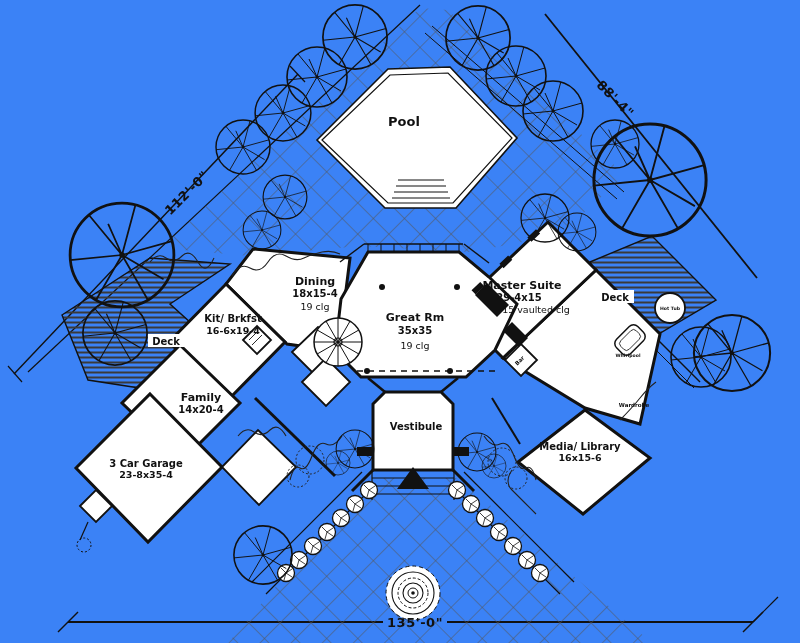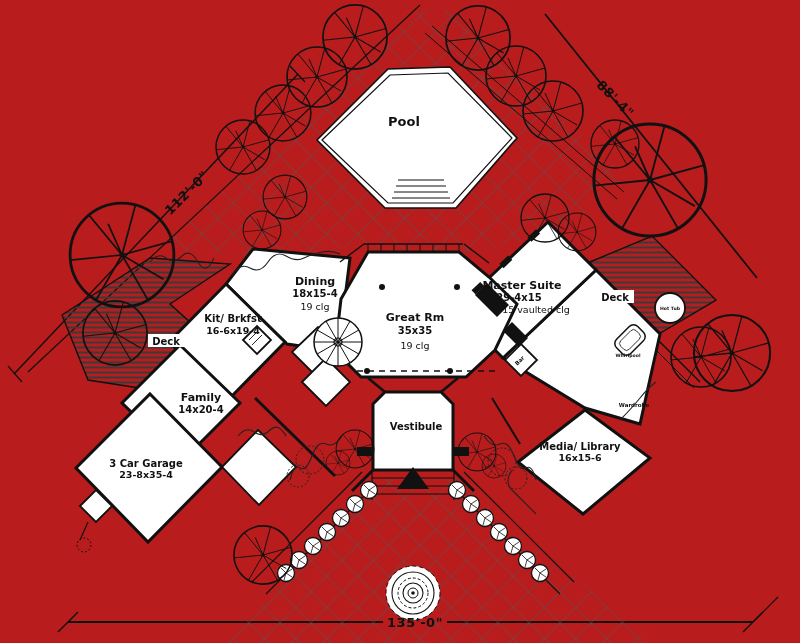--- a/index.html
+++ b/index.html
@@ -1,16 +1,16 @@
 <!DOCTYPE html>
 <html><head>
 <meta charset="utf-8">
 <style>
   html,body{margin:0;padding:0;background:#fff;}
-  .plan-wrap{width:800px;height:643px;background:#b91c1c;overflow:hidden;}
+  .plan-wrap{width:800px;height:643px;background:#3b82f6;overflow:hidden;}
   svg{display:block;}
   text{font-family:"DejaVu Sans", sans-serif;fill:#111;}
   .room-name{font-size:11px;font-weight:bold;text-anchor:middle;}
   .room-size{font-size:10px;font-weight:bold;text-anchor:middle;}
   .room-ceil{font-size:9.5px;text-anchor:middle;}
   .big-label{font-size:13px;font-weight:bold;text-anchor:middle;}
   .dim-label{font-size:13px;font-weight:bold;text-anchor:middle;letter-spacing:.5px;}
   .small-label{font-size:10px;font-weight:bold;text-anchor:middle;}
   .tiny-label{font-size:5.5px;font-weight:bold;text-anchor:middle;}
   .micro-label{font-size:4.6px;font-weight:bold;text-anchor:middle;}

